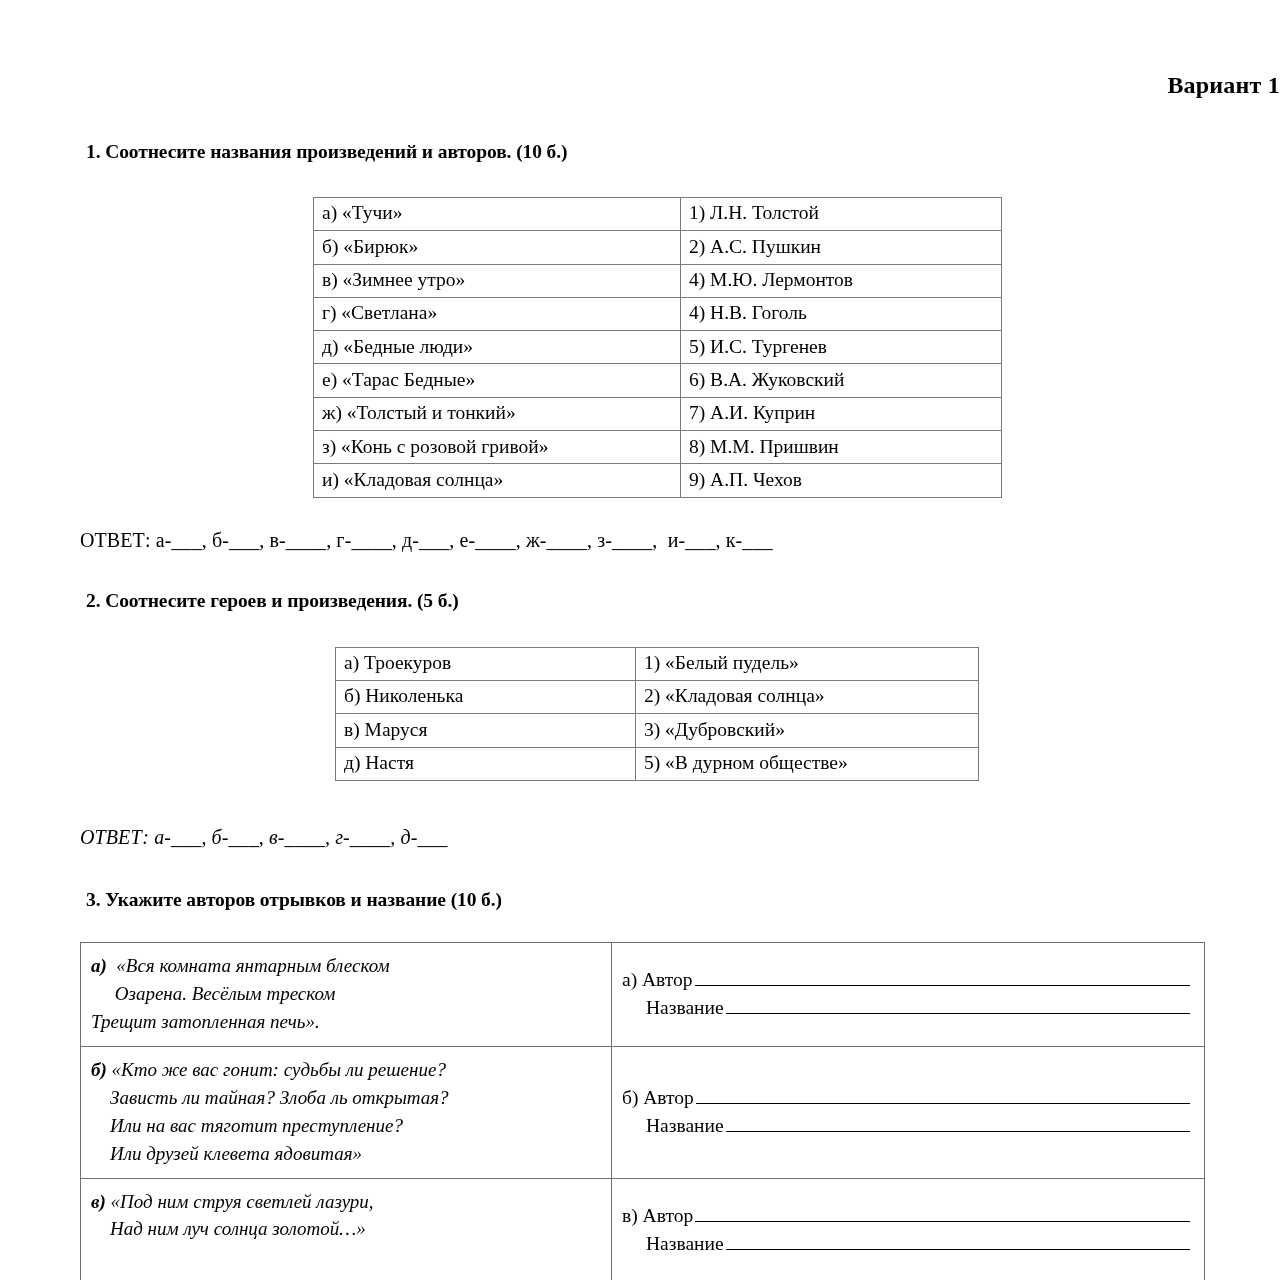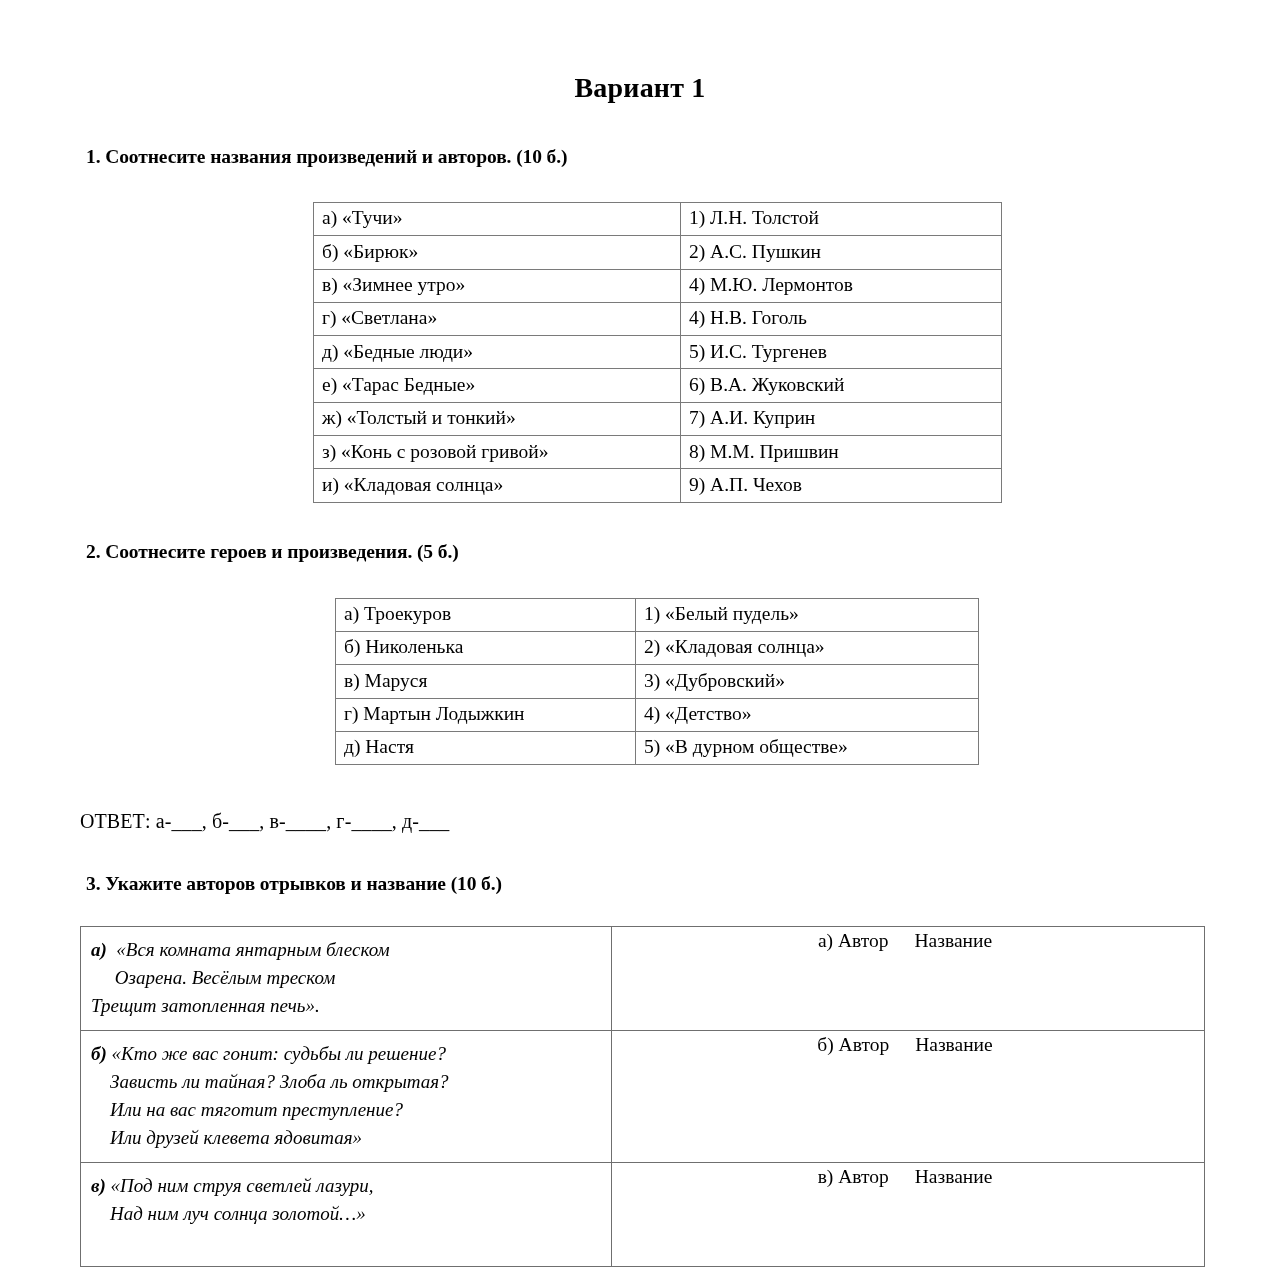--- a/index.html
+++ b/index.html
@@ -18,23 +18,23 @@
   .page {
     position: relative;
     width: 1280px;
     height: 1280px;
     box-sizing: border-box;
     padding: 0;
   }
 
   
   .doc-title {
-    text-align: center;
+    text-align: right;
     font-weight: bold;
-    font-size: 28px;
+    font-size: 24px;
     margin: 0;
     padding-top: 72px;
     letter-spacing: 0.2px;
   }
   .section-heading {
     font-weight: bold;
     font-size: 19.5px;
     margin: 6px;
     padding-left: 80px;
     letter-spacing: -0.1px;
@@ -44,21 +44,21 @@
   .h3-pos  { padding-top: 34px; }
 
   
   .answer-line {
     font-size: 20px;
     padding-left: 80px;
     white-space: pre;
     letter-spacing: 0.1px;
   }
   .a1-pos { padding-top: 31px; }
-  .a2-pos { padding-top: 45px; }
+  .a2-pos { padding-top: 45px; font-style: italic; }
 
   
   .match-table {
     border-collapse: collapse;
     table-layout: fixed;
     font-size: 19.5px;
   }
   .match-table td {
     border: 1.4px solid #7a7a7a;
     padding: 1px 8px 3px 8px;
@@ -101,21 +101,21 @@
     font-style: italic;
   }
   .quote-cell .q-line { display: block; white-space: pre; }
 
   .answer-cell {
     font-style: normal;
     font-size: 19.5px;
     padding: 0 14px 0 10px;
     height: 100%;
     display: flex;
-    flex-direction: row;
+    flex-direction: column;
     justify-content: center;
   }
   .ans-row {
     display: flex;
     align-items: baseline;
     line-height: 1.46;
   }
   .ans-row .ans-label { white-space: pre; }
   .ans-rule {
     flex: 1 1 auto;
@@ -177,41 +177,38 @@
           <td class="c-right">8) М.М. Пришвин</td>
         </tr>
         <tr>
           <td class="c-left">и) «Кладовая солнца»</td>
           <td class="c-right">9) А.П. Чехов</td>
         </tr>
       </tbody>
     </table>
   </div>
 
+  <div class="answer-line a1-pos">ОТВЕТ: а-___, б-___, в-____, г-____, д-___, е-____, ж-____, з-____,  и-___, к-___</div>
 
   <div class="section-heading h2-pos">2. Соотнесите героев и произведения. (5 б.)</div>
 
   <div class="table2-wrap">
     <table class="match-table table2">
       <tbody>
         <tr>
           <td class="c-left">а) Троекуров</td>
           <td class="c-right">1) «Белый пудель»</td>
         </tr>
         <tr>
           <td class="c-left">б) Николенька</td>
           <td class="c-right">2) «Кладовая солнца»</td>
         </tr>
         <tr>
           <td class="c-left">в) Маруся</td>
           <td class="c-right">3) «Дубровский»</td>
-        </tr>
-        <tr>
-          <td class="c-left">г) Мартын Лодыжкин</td>
-          <td class="c-right">4) «Детство»</td>
         </tr>
         <tr>
           <td class="c-left">д) Настя</td>
           <td class="c-right">5) «В дурном обществе»</td>
         </tr>
       </tbody>
     </table>
   </div>
 
   <div class="answer-line a2-pos">ОТВЕТ: а-___, б-___, в-____, г-____, д-___</div>

